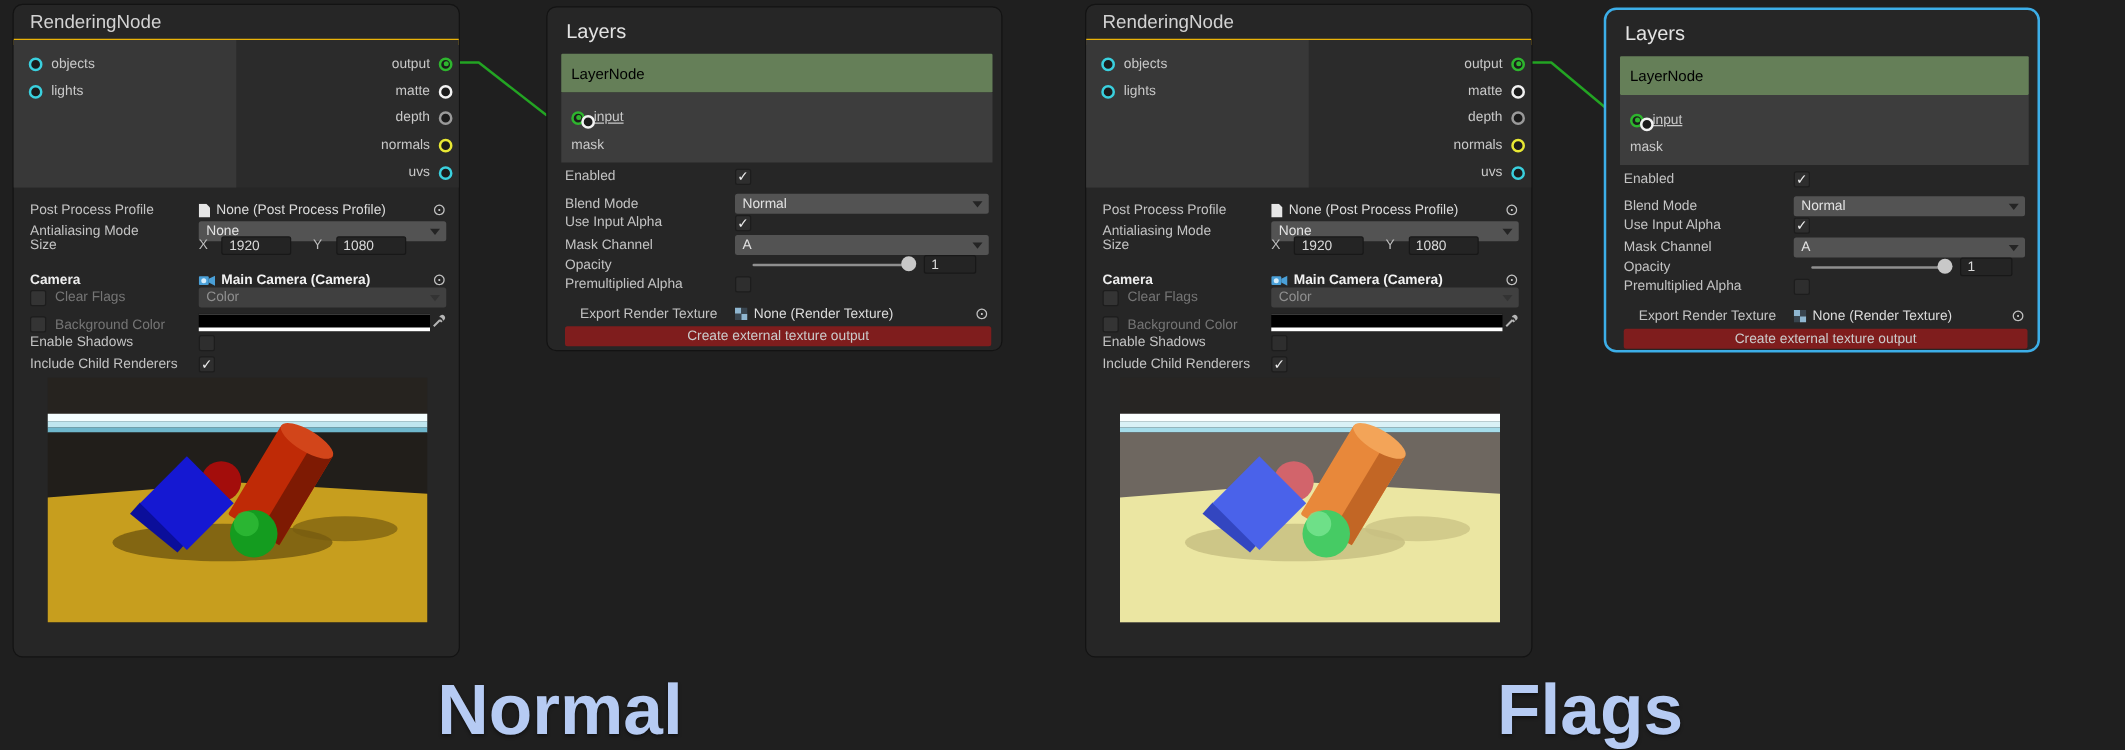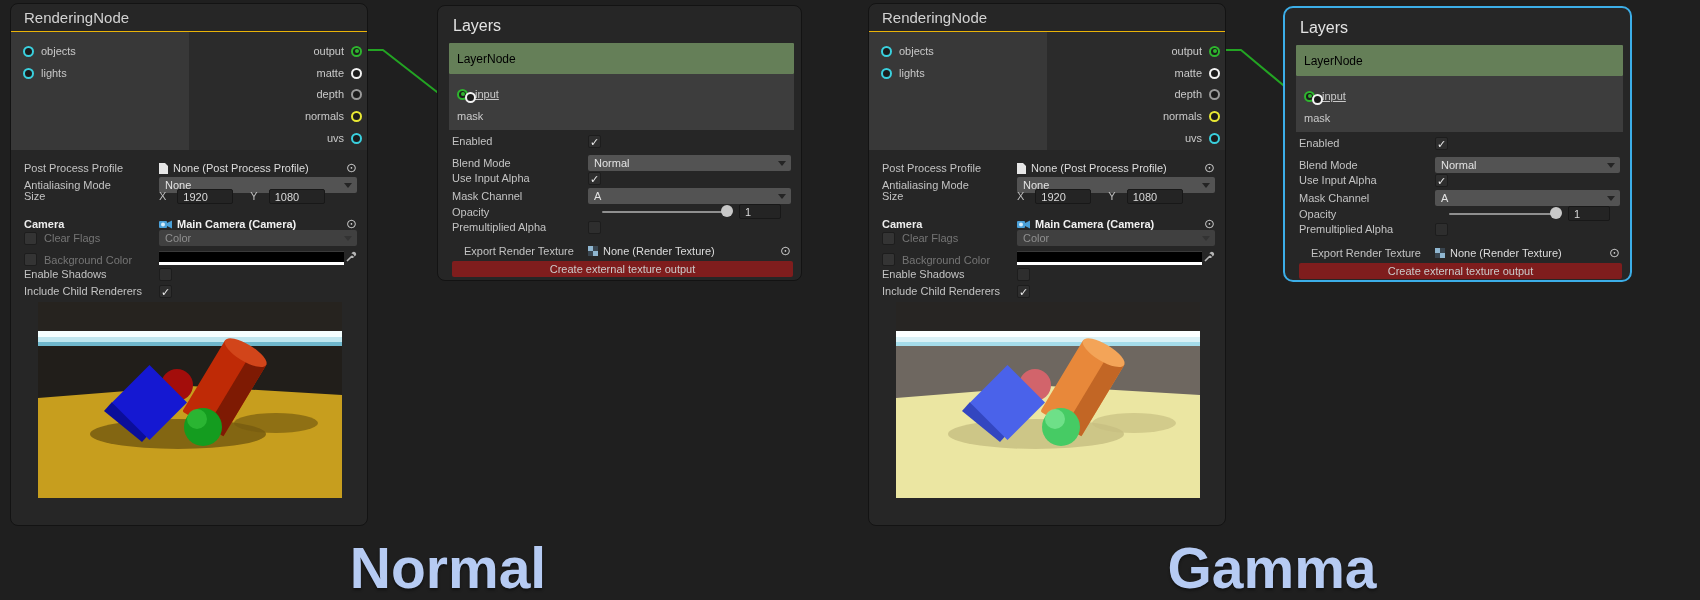--- a/index.html
+++ b/index.html
@@ -507,13 +507,13 @@
           </svg>
         <span class="otext">None (Render Texture)</span>
         <span class="picker">⊙</span>
       </div>
     </div>
   </div>
   <div class="create-btn">Create external texture output</div>
 </div>
 
 <div class="biglabel" id="label-linear" style="color: rgb(182, 203, 243);">Normal</div>
-<div class="biglabel" id="label-gamma" style="color: rgb(182, 203, 243);">Gamma</div>
+<div class="biglabel" id="label-gamma" style="color: rgb(182, 203, 243);">Flags</div>
 
 </body></html>

